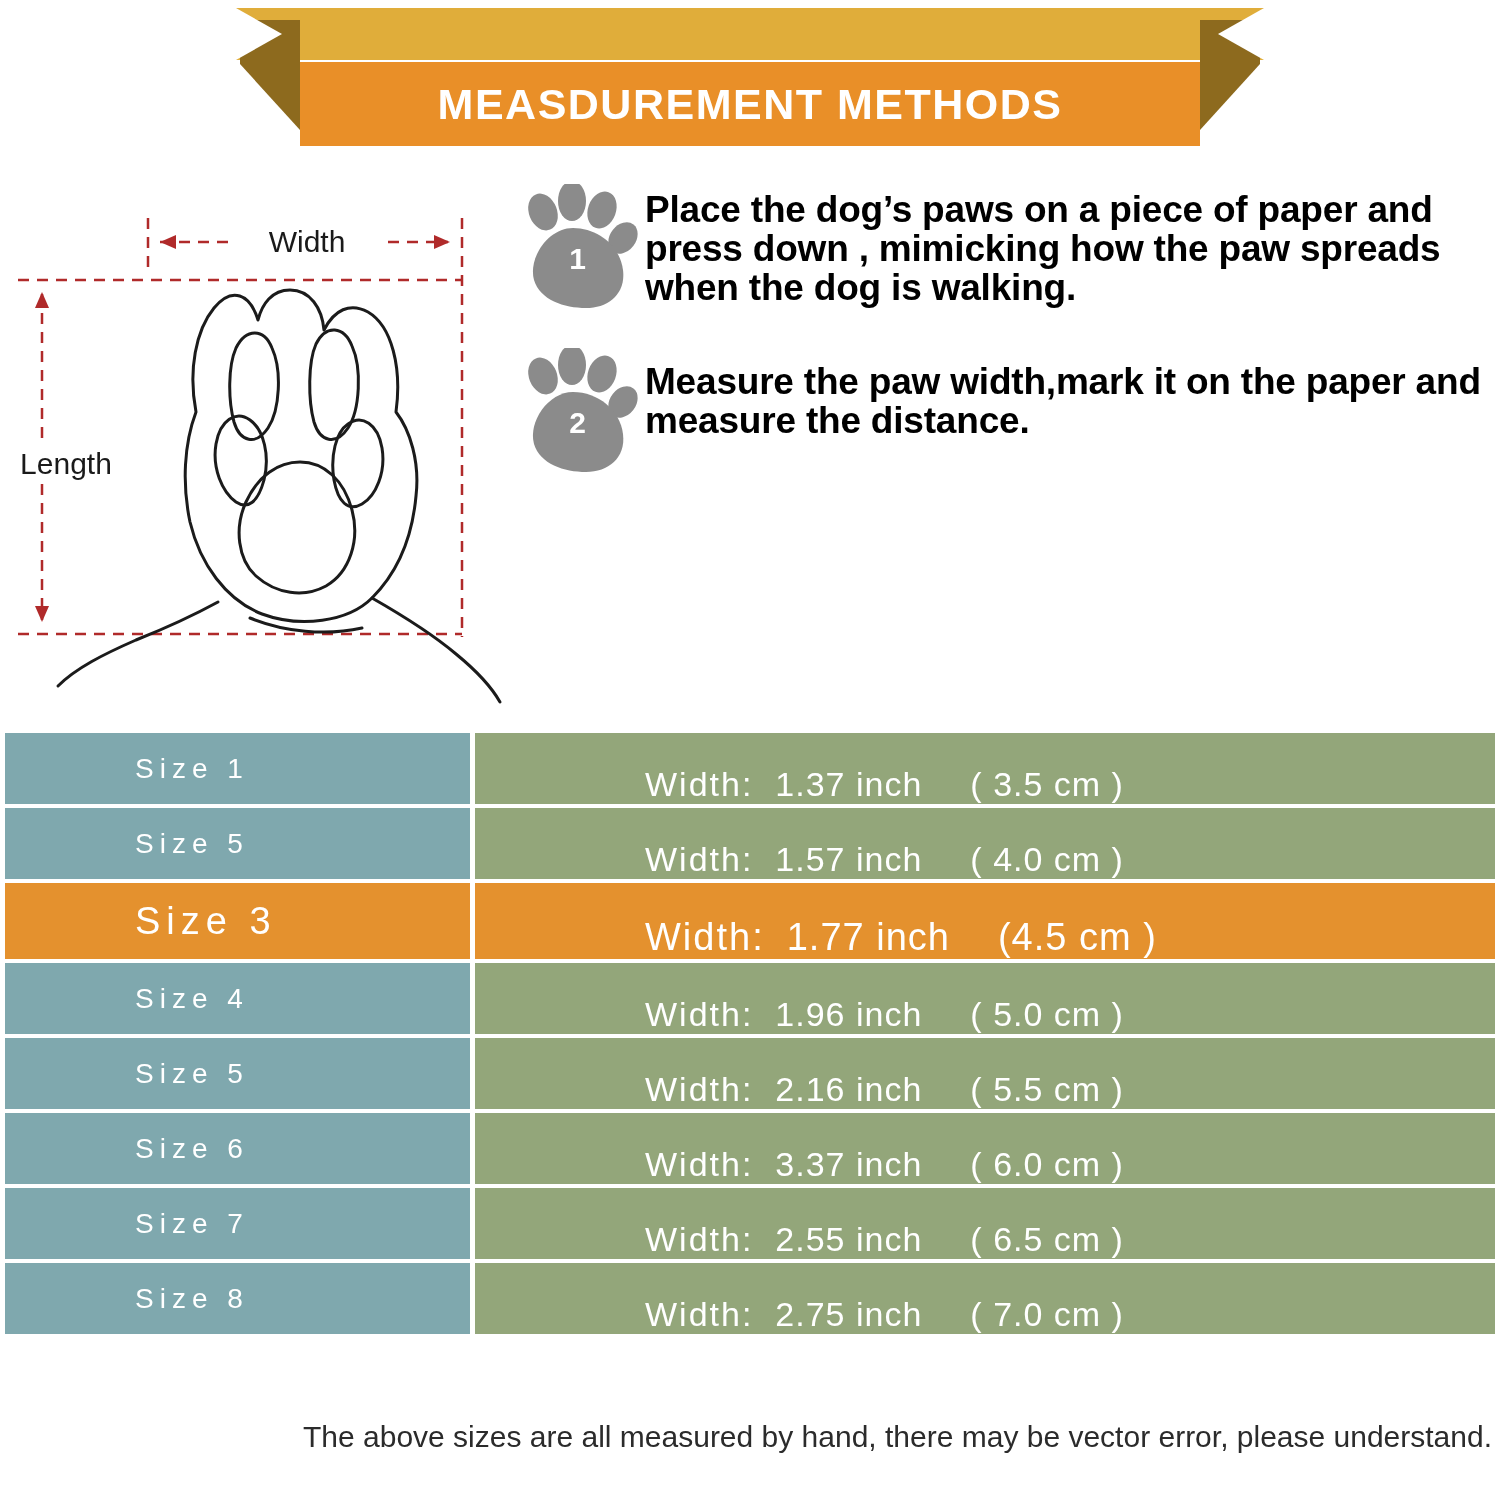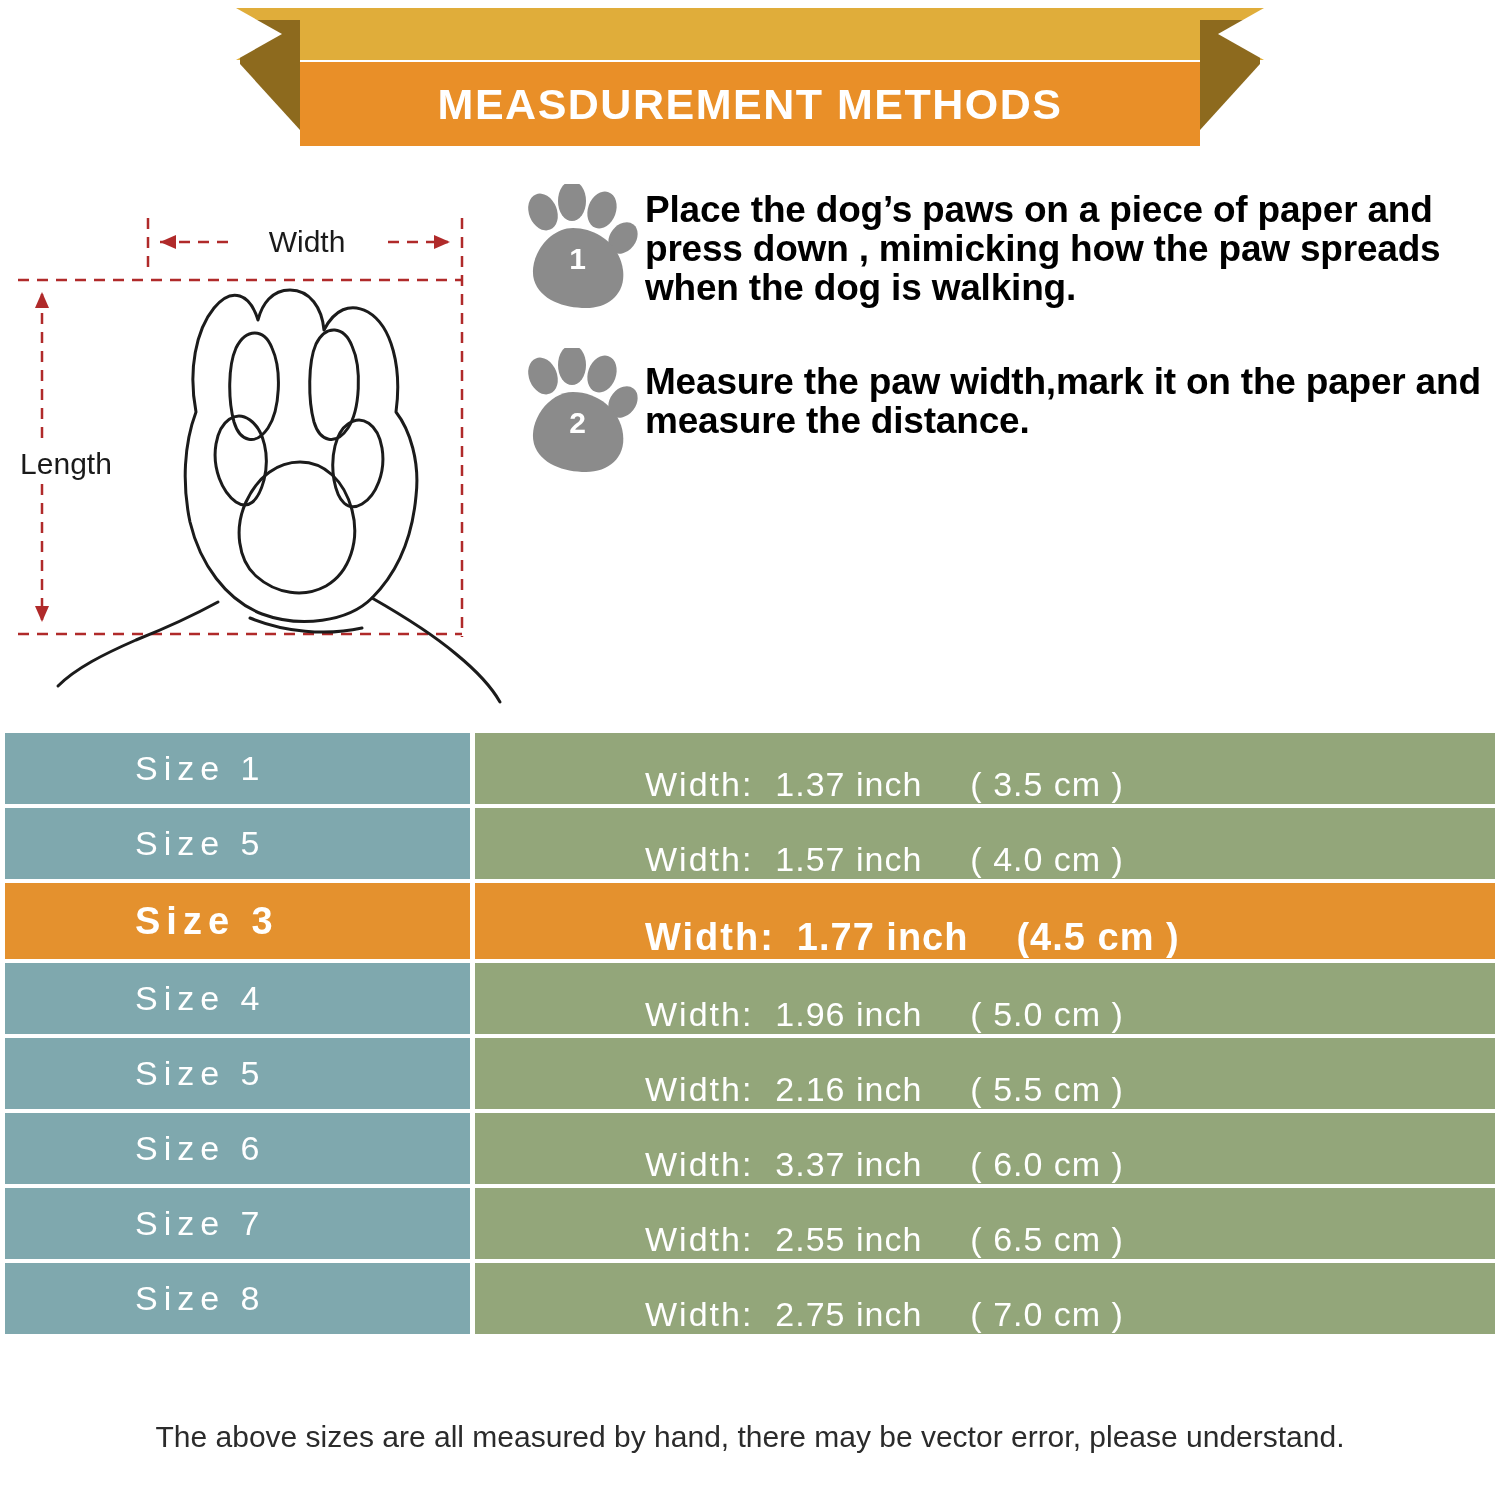--- a/index.html
+++ b/index.html
@@ -140,21 +140,21 @@
     height: 71px;
     margin-bottom: 4px;
   }
   .cell-size {
     flex: 0 0 465px;
     background: #7fa8ae;
     display: flex;
     align-items: center;
     padding-left: 130px;
     color: #ffffff;
-    font-size: 34px;
+    font-size: 28px;
     letter-spacing: 6px;
   }
   .cell-width {
     flex: 1 1 auto;
     margin-left: 5px;
     background: #93a67a;
     display: flex;
     align-items: flex-end;
     color: #ffffff;
     font-size: 34px;
@@ -164,31 +164,31 @@
   .cell-width .w-label { margin-right: 22px; letter-spacing: 2px; }
   .cell-width .w-in { margin-right: 48px; }
   .cell-width .w-cm { }
 
   .row.highlight {
     height: 76px;
   }
   .row.highlight .cell-size,
   .row.highlight .cell-width {
     background: #e4912e;
-    font-weight: bold;
+    font-weight: normal;
   }
   .row.highlight .cell-size { font-size: 38px; }
   .row.highlight .cell-width { font-size: 38px; }
 
   .footnote {
     position: absolute;
     left: 8px;
     top: 1420px;
     width: 1484px;
-    text-align: center;
+    text-align: right;
     font-size: 30px;
     color: #2b2b2b;
   }
 </style>
 </head>
 <body>
 
 <div class="page">
 
   <div class="ribbon-wrap">

